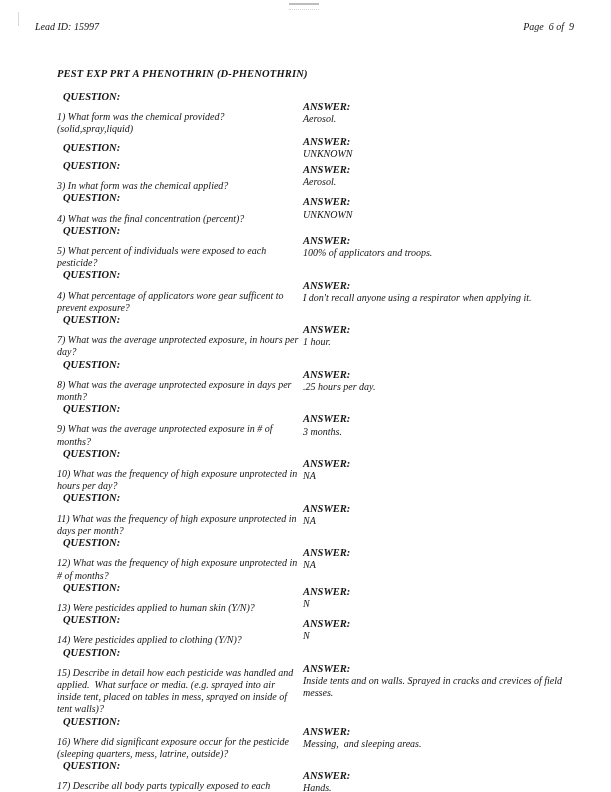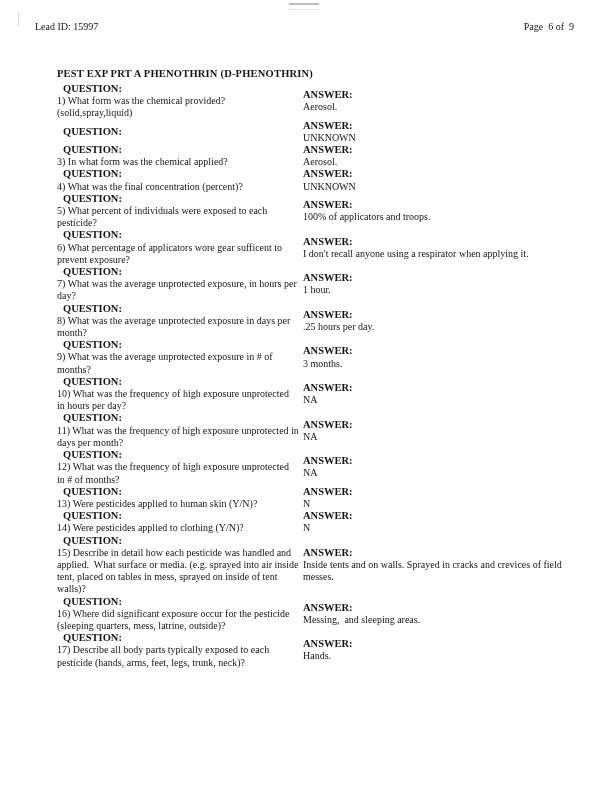--- a/index.html
+++ b/index.html
@@ -9,20 +9,21 @@
     height: 792px;
     font-family: "Liberation Serif", serif;
     color: #151515;
     position: relative;
     overflow: hidden;
   }
   .page {
     position: absolute;
     inset: 0;
     background: #ffffff;
+    font-style: italic;
   }
   .scan-artifact {
     position: absolute;
     top: 3px;
     left: 289px;
     width: 30px;
     height: 7px;
     border-top: 2px solid #9a9a9a;
     border-bottom: 1px dotted #bdbdbd;
     opacity: 0.65;
@@ -50,39 +51,39 @@
   .content {
     position: absolute;
     top: 67px;
     left: 57px;
     width: 516px;
   }
   .doc-title {
     font-size: 10.5px;
     font-weight: bold;
     line-height: 13px;
-    margin-bottom: 3px;
+    margin-bottom: 11px;
     letter-spacing: 0.2px;
   }
   .qa-list { width: 100%; }
   .qa-row { display: flex; align-items: center; }
   .q-col { flex: 0 0 246px; width: 246px; }
   .a-col { flex: 1 1 auto; min-width: 0; }
   .qa-label {
     font-weight: bold;
     font-size: 10.5px;
     line-height: 12.2px;
   }
   .q-col .qa-label { padding-left: 6px; }
   .q-text, .a-text {
     font-size: 10px;
     line-height: 12.2px;
     white-space: pre-wrap;
   }
-  .q-text { padding-right: 4px; }
+  .q-text { padding-right: 4px; margin-top: 8px; }
 </style>
 </head>
 <body>
 
 <div class="page">
 
   <div class="scan-artifact"></div>
   <div class="scan-edge-mark"></div>
 
   <div class="page-header">
@@ -145,21 +146,21 @@
           </div>
           <div class="a-col">
             <div class="qa-label">ANSWER:</div>
             <div class="a-text">100% of applicators and troops.</div>
           </div>
         </div>
 
         <div class="qa-row">
           <div class="q-col">
             <div class="qa-label">QUESTION:</div>
-            <div class="q-text">6) What percentage of applicators wore gear sufficent to prevent exposure?</div>
+            <div class="q-text">4) What percentage of applicators wore gear sufficent to prevent exposure?</div>
           </div>
           <div class="a-col">
             <div class="qa-label">ANSWER:</div>
             <div class="a-text">I don't recall anyone using a respirator when applying it.</div>
           </div>
         </div>
 
         <div class="qa-row">
           <div class="q-col">
             <div class="qa-label">QUESTION:</div>

